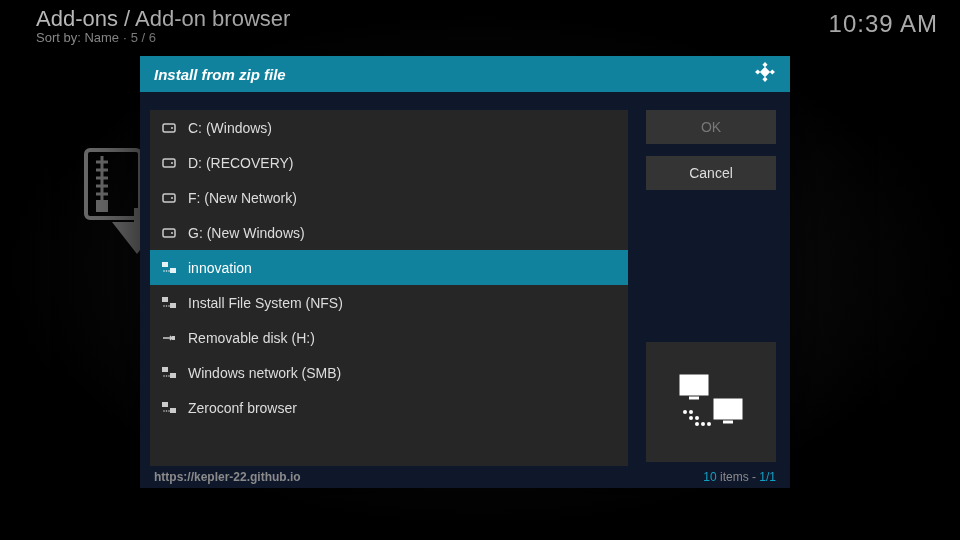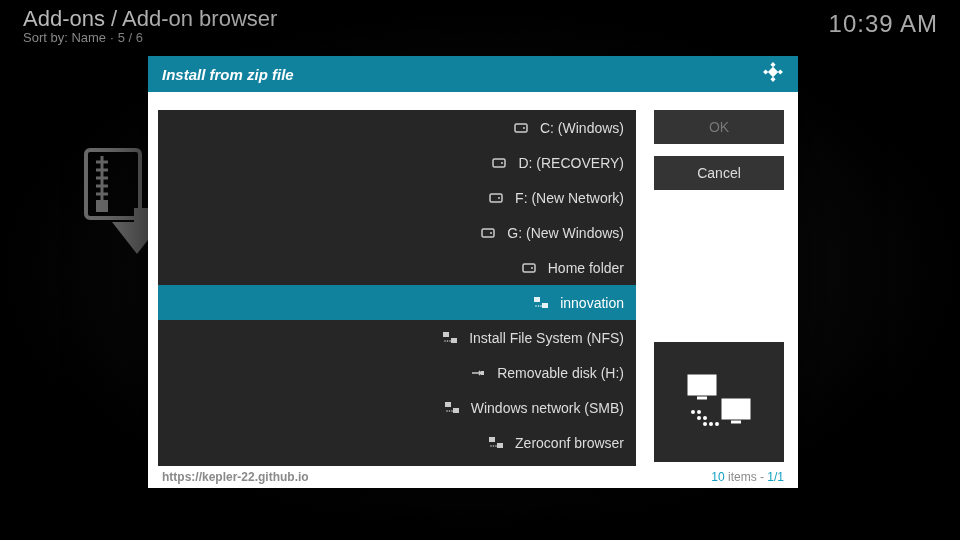--- a/index.html
+++ b/index.html
@@ -8,38 +8,38 @@
     background: #000;
     font-family: Arial, Helvetica, sans-serif;
     color: #fff;
     position: relative;
   }
   .bg-grad {
     position: absolute; inset: 0;
     background: radial-gradient(ellipse at center, #1a1a1a 0%, #000 70%);
   }
   .header {
-    position: absolute; top: 6px; left: 23px;
+    position: absolute; top: 6px; left: 36px;
   }
   .header .title { font-size: 22px; font-weight: 300; color: #b8b8b8; }
   .header .subtitle { font-size: 13px; color: #888; margin-top: -2px; }
   .clock {
     position: absolute; top: 10px; right: 22px;
     font-size: 24px; font-weight: 400; color: #aaa; letter-spacing: 1px;
   }
 
   .zip-icon {
     position: absolute; left: 84px; top: 148px;
   }
 
   .dialog {
     position: absolute;
-    left: 148px; top: 56px;
+    left: 140px; top: 56px;
     width: 650px; height: 432px;
-    background: #ffffff;
+    background: #0f172a;
     box-shadow: 0 0 60px rgba(0,0,0,0.8);
   }
   .dlg-header {
     background: #11829e;
     height: 36px;
     display: flex; align-items: center; justify-content: space-between;
     padding: 0 14px;
   }
   .dlg-header .htitle {
     color: #fff; font-weight: bold; font-style: italic; font-size: 15px;
@@ -55,21 +55,20 @@
     background: #262626;
   }
   .row {
     display: flex; align-items: center;
     height: 35px;
     padding: 0 12px;
     font-size: 14px;
     color: #ddd;
     gap: 12px;
     cursor: pointer;
-    justify-content: flex-end;
   }
   .row.selected { background: #11829e; color: #fff; }
   .row .icon-slot { width: 14px; height: 14px; display:flex; align-items:center; justify-content:center; opacity:0.9; }
 
   .side-col {
     width: 130px;
     display: flex; flex-direction: column;
     gap: 12px;
   }
   .btn {
@@ -175,29 +174,20 @@
           <span>F: (New Network)</span>
         </div>
         <div class="row">
           <span class="icon-slot">
             <svg width="14" height="14" viewBox="0 0 14 14">
               <rect x="1" y="3" width="12" height="8" rx="1.5" fill="none" stroke="currentColor" stroke-width="1.5"></rect>
               <circle cx="10" cy="7" r="1" fill="currentColor"></circle>
             </svg>
           </span>
           <span>G: (New Windows)</span>
-        </div>
-        <div class="row">
-          <span class="icon-slot">
-            <svg width="14" height="14" viewBox="0 0 14 14">
-              <rect x="1" y="3" width="12" height="8" rx="1.5" fill="none" stroke="currentColor" stroke-width="1.5"></rect>
-              <circle cx="10" cy="7" r="1" fill="currentColor"></circle>
-            </svg>
-          </span>
-          <span>Home folder</span>
         </div>
         <div class="row selected">
           <span class="icon-slot">
             <svg width="14" height="12" viewBox="0 0 14 12">
               <rect x="0" y="0" width="6" height="5" fill="currentColor"></rect>
               <rect x="8" y="6" width="6" height="5" fill="currentColor"></rect>
               <circle cx="2" cy="9" r="0.8" fill="currentColor"></circle>
               <circle cx="4.5" cy="9" r="0.8" fill="currentColor"></circle>
               <circle cx="7" cy="9" r="0.8" fill="currentColor"></circle>
             </svg>

